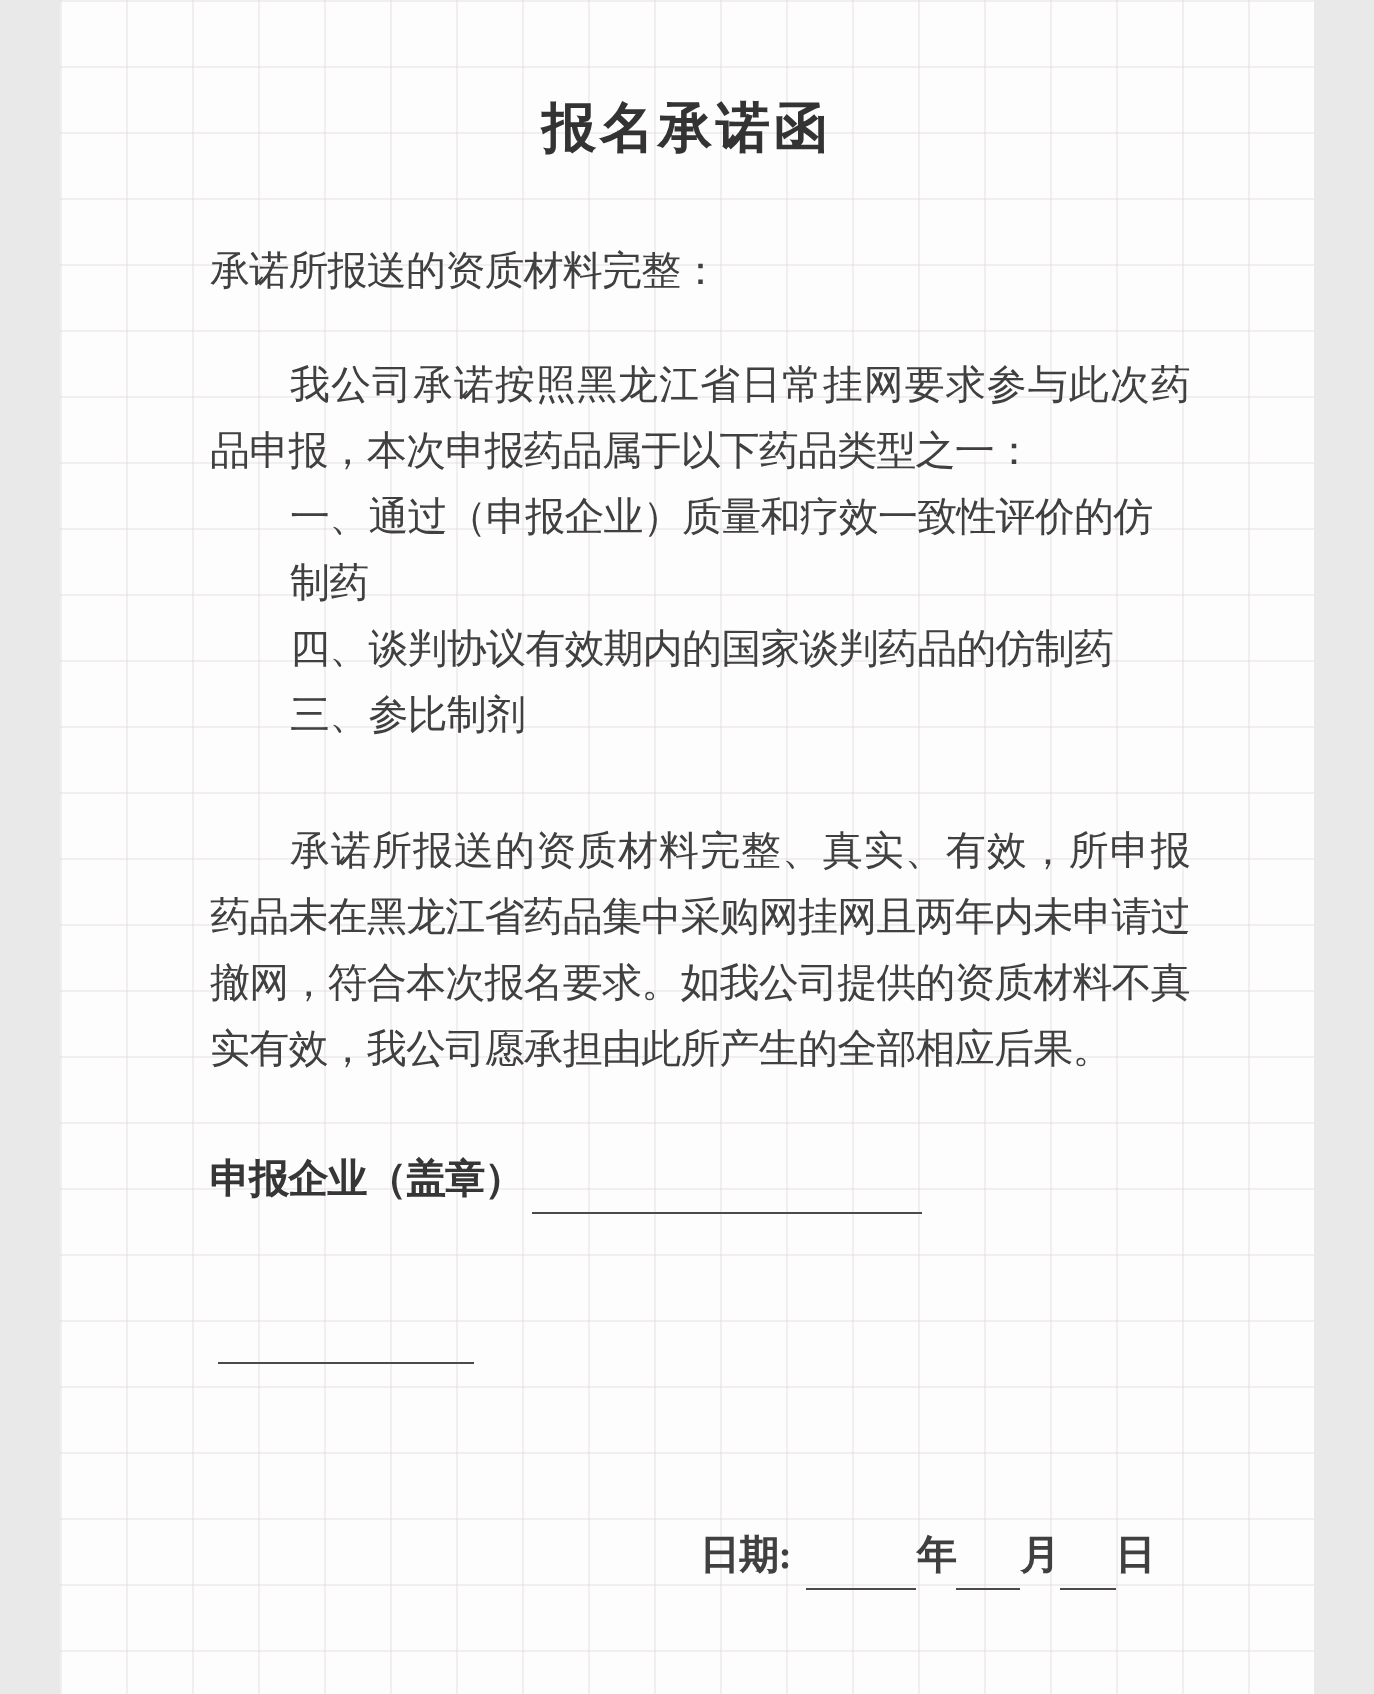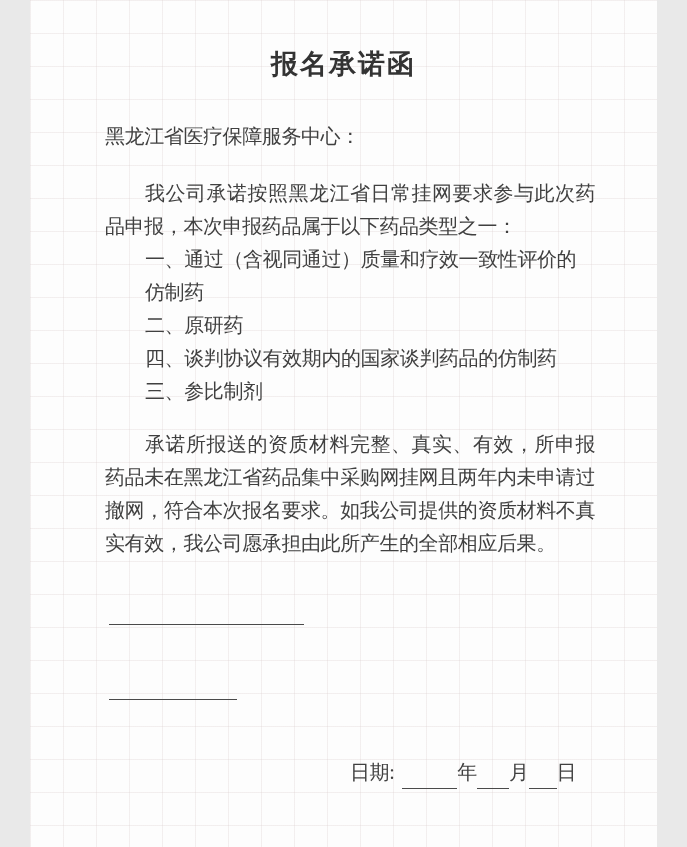--- a/index.html
+++ b/index.html
@@ -43,21 +43,21 @@
   }
   .para {
     margin: 0;
     text-indent: 2em;
     text-align: justify;
   }
   .para.first {
     margin-top: 24px;
   }
   .para.second {
-    margin-top: 20px;
+    margin-top: 35px;
   }
   .drug-type-list {
     margin: 0;
   }
   .drug-type-item {
     padding-left: 2em;
   }
   .sig-line {
     margin: 0;
     font-weight: bold;
@@ -69,53 +69,52 @@
   .blank {
     display: inline-block;
     border-bottom: 1.5px solid #4a4a4a;
     height: 24px;
     vertical-align: bottom;
     margin-left: 4px;
   }
   .blank.sig-company { width: 195px; }
   .blank.sig-representative { width: 128px; }
   .date-line {
-    margin-top: 56px;
+    margin-top: 80px;
     margin-left: 245px;
-    font-weight: normal;
+    font-weight: bold;
     white-space: nowrap;
   }
   .blank.date-year  { width: 55px; margin-left: 8px; }
   .blank.date-month { width: 32px; margin-left: 0; }
   .blank.date-day   { width: 28px; margin-left: 0; }
 </style>
 </head>
 <body>
 
 <div class="page">
 
   <h1 class="doc-title">报名承诺函</h1>
 
   <div class="content">
 
-    <p class="addressee">黑龙江省医疗保障服务中心：</p>
+    <p class="addressee">承诺所报送的资质材料完整：</p>
 
     <p class="para first">我公司承诺按照黑龙江省日常挂网要求参与此次药品申报，本次申报药品属于以下药品类型之一：</p>
 
     <div class="drug-type-list">
-      <div class="drug-type-item">一、通过（含视同通过）质量和疗效一致性评价的仿制药</div>
-      <div class="drug-type-item">二、原研药</div>
+      <div class="drug-type-item">一、通过（申报企业）质量和疗效一致性评价的仿制药</div>
       <div class="drug-type-item">四、谈判协议有效期内的国家谈判药品的仿制药</div>
       <div class="drug-type-item">三、参比制剂</div>
     </div>
 
     <p class="para second">承诺所报送的资质材料完整、真实、有效，所申报药品未在黑龙江省药品集中采购网挂网且两年内未申请过撤网，符合本次报名要求。如我公司提供的资质材料不真实有效，我公司愿承担由此所产生的全部相应后果。</p>
 
     <div class="sig-line company">
-      <span class="blank sig-company"></span>
+      <span>申报企业（盖章）</span><span class="blank sig-company"></span>
     </div>
 
     <div class="sig-line representative">
       <span class="blank sig-representative"></span>
     </div>
 
     <div class="date-line">
       <span>日期:</span><span class="blank date-year"></span><span>年</span><span class="blank date-month"></span><span>月</span><span class="blank date-day"></span><span>日</span>
     </div>
 

